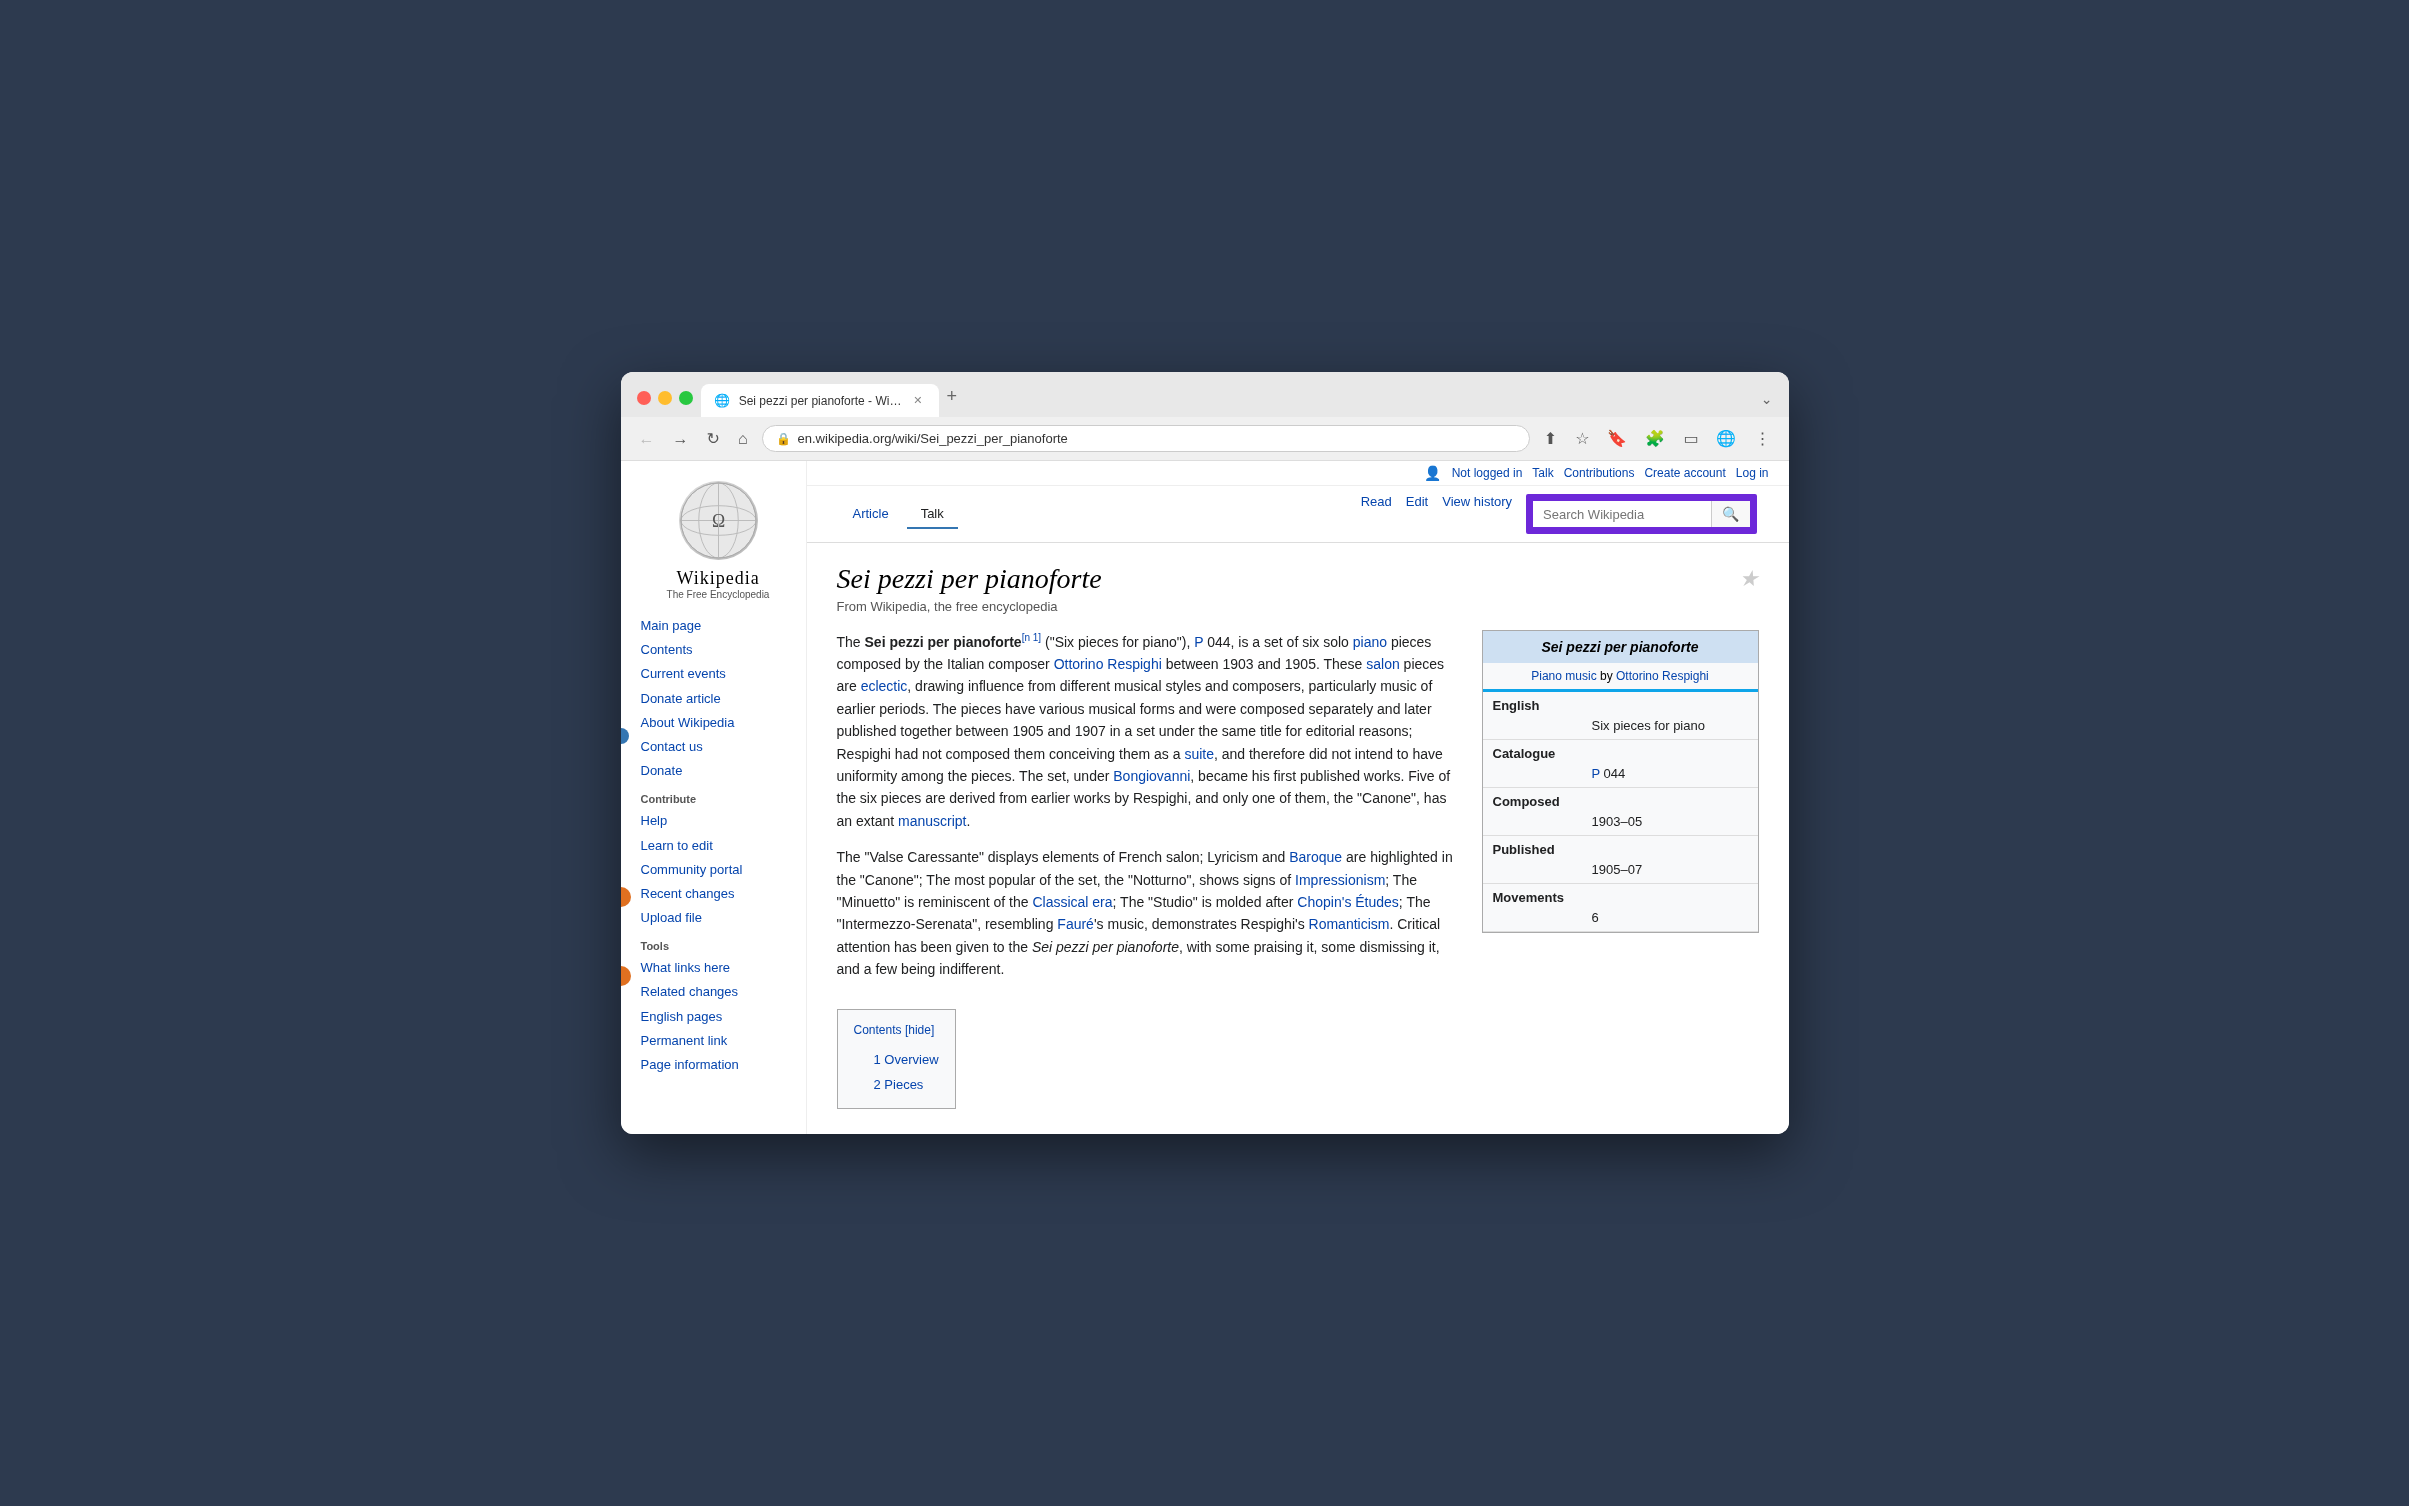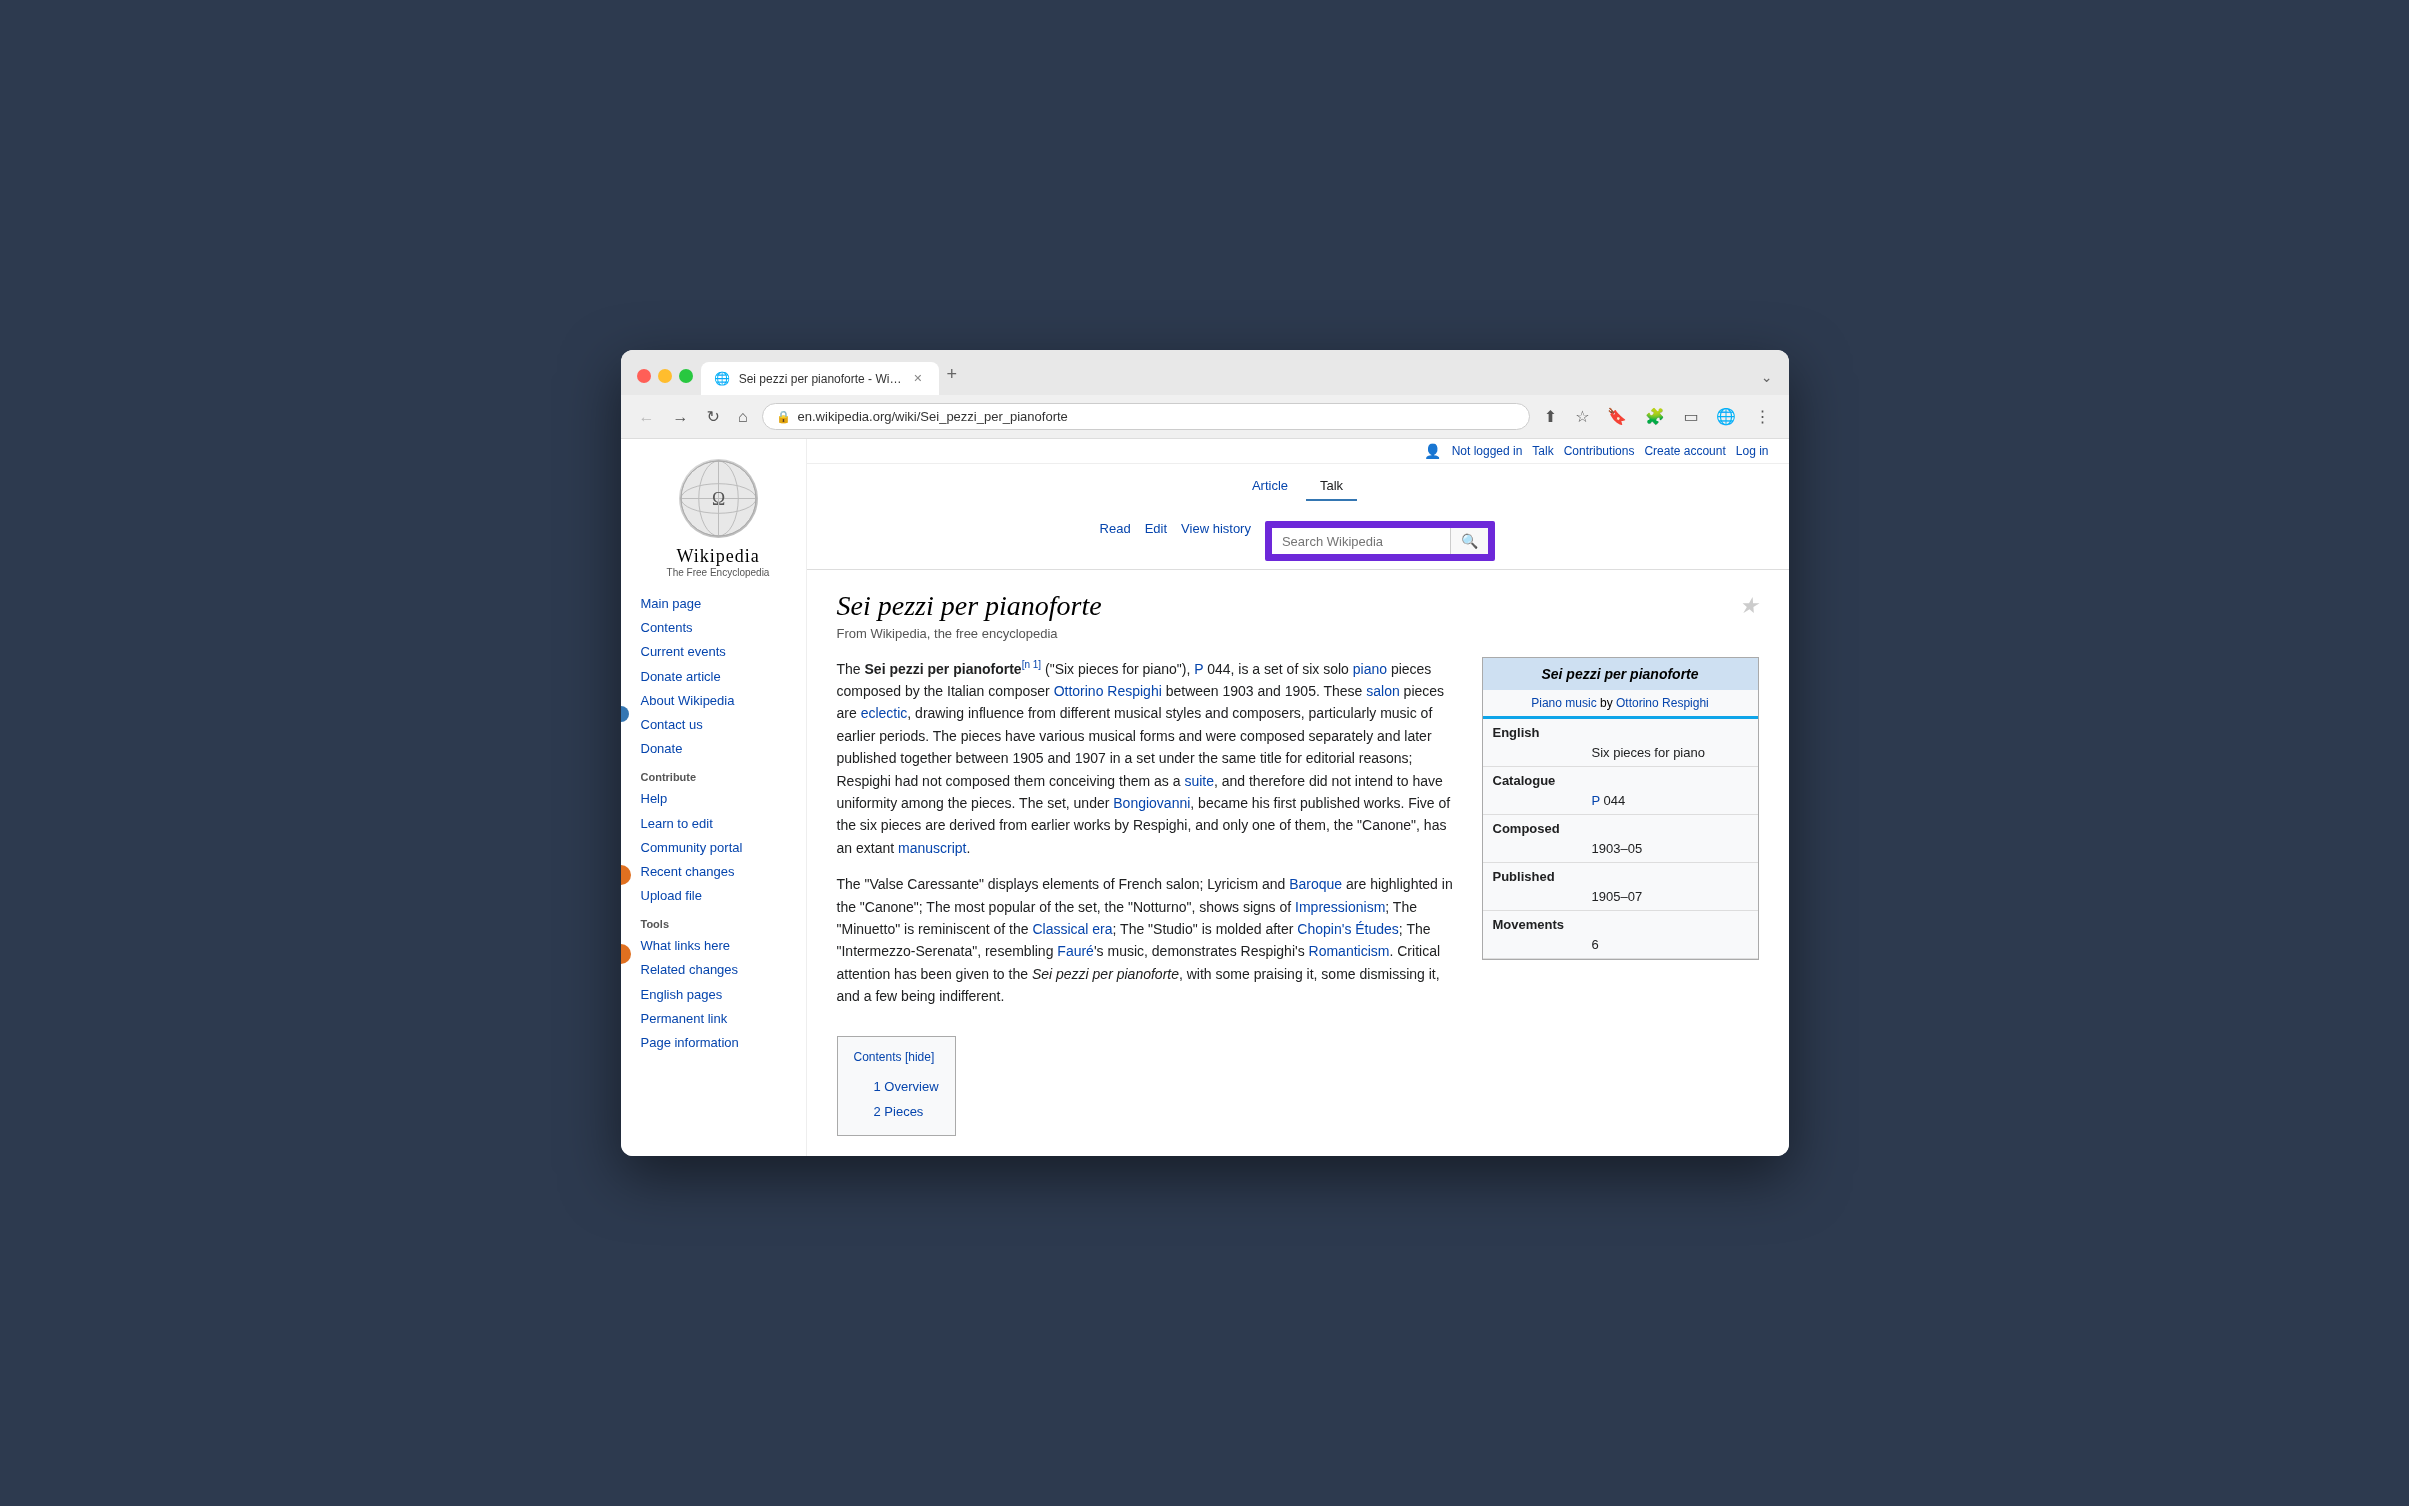--- a/index.html
+++ b/index.html
@@ -229,21 +229,20 @@
       padding: 0;
     }
 
     
     .wiki-header {
       display: flex;
       align-items: center;
       padding: 8px 32px;
       border-bottom: 1px solid #ddd;
       gap: 20px;
-      flex-direction: column;
     }
 
     .wiki-tabs {
       display: flex;
       gap: 4px;
       flex: 1;
     }
 
     .wiki-tab {
       padding: 6px 14px;

